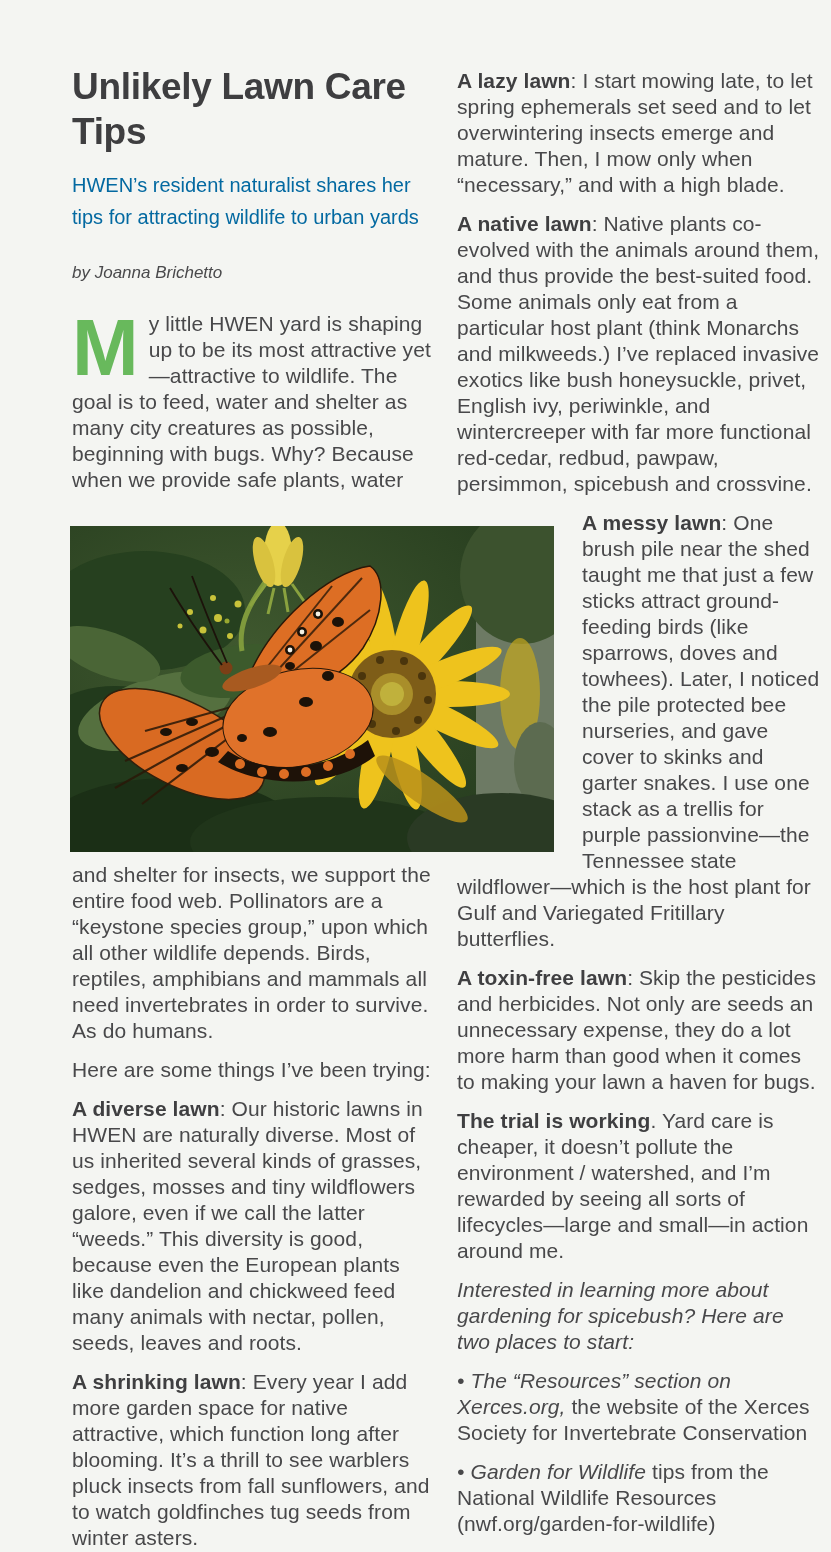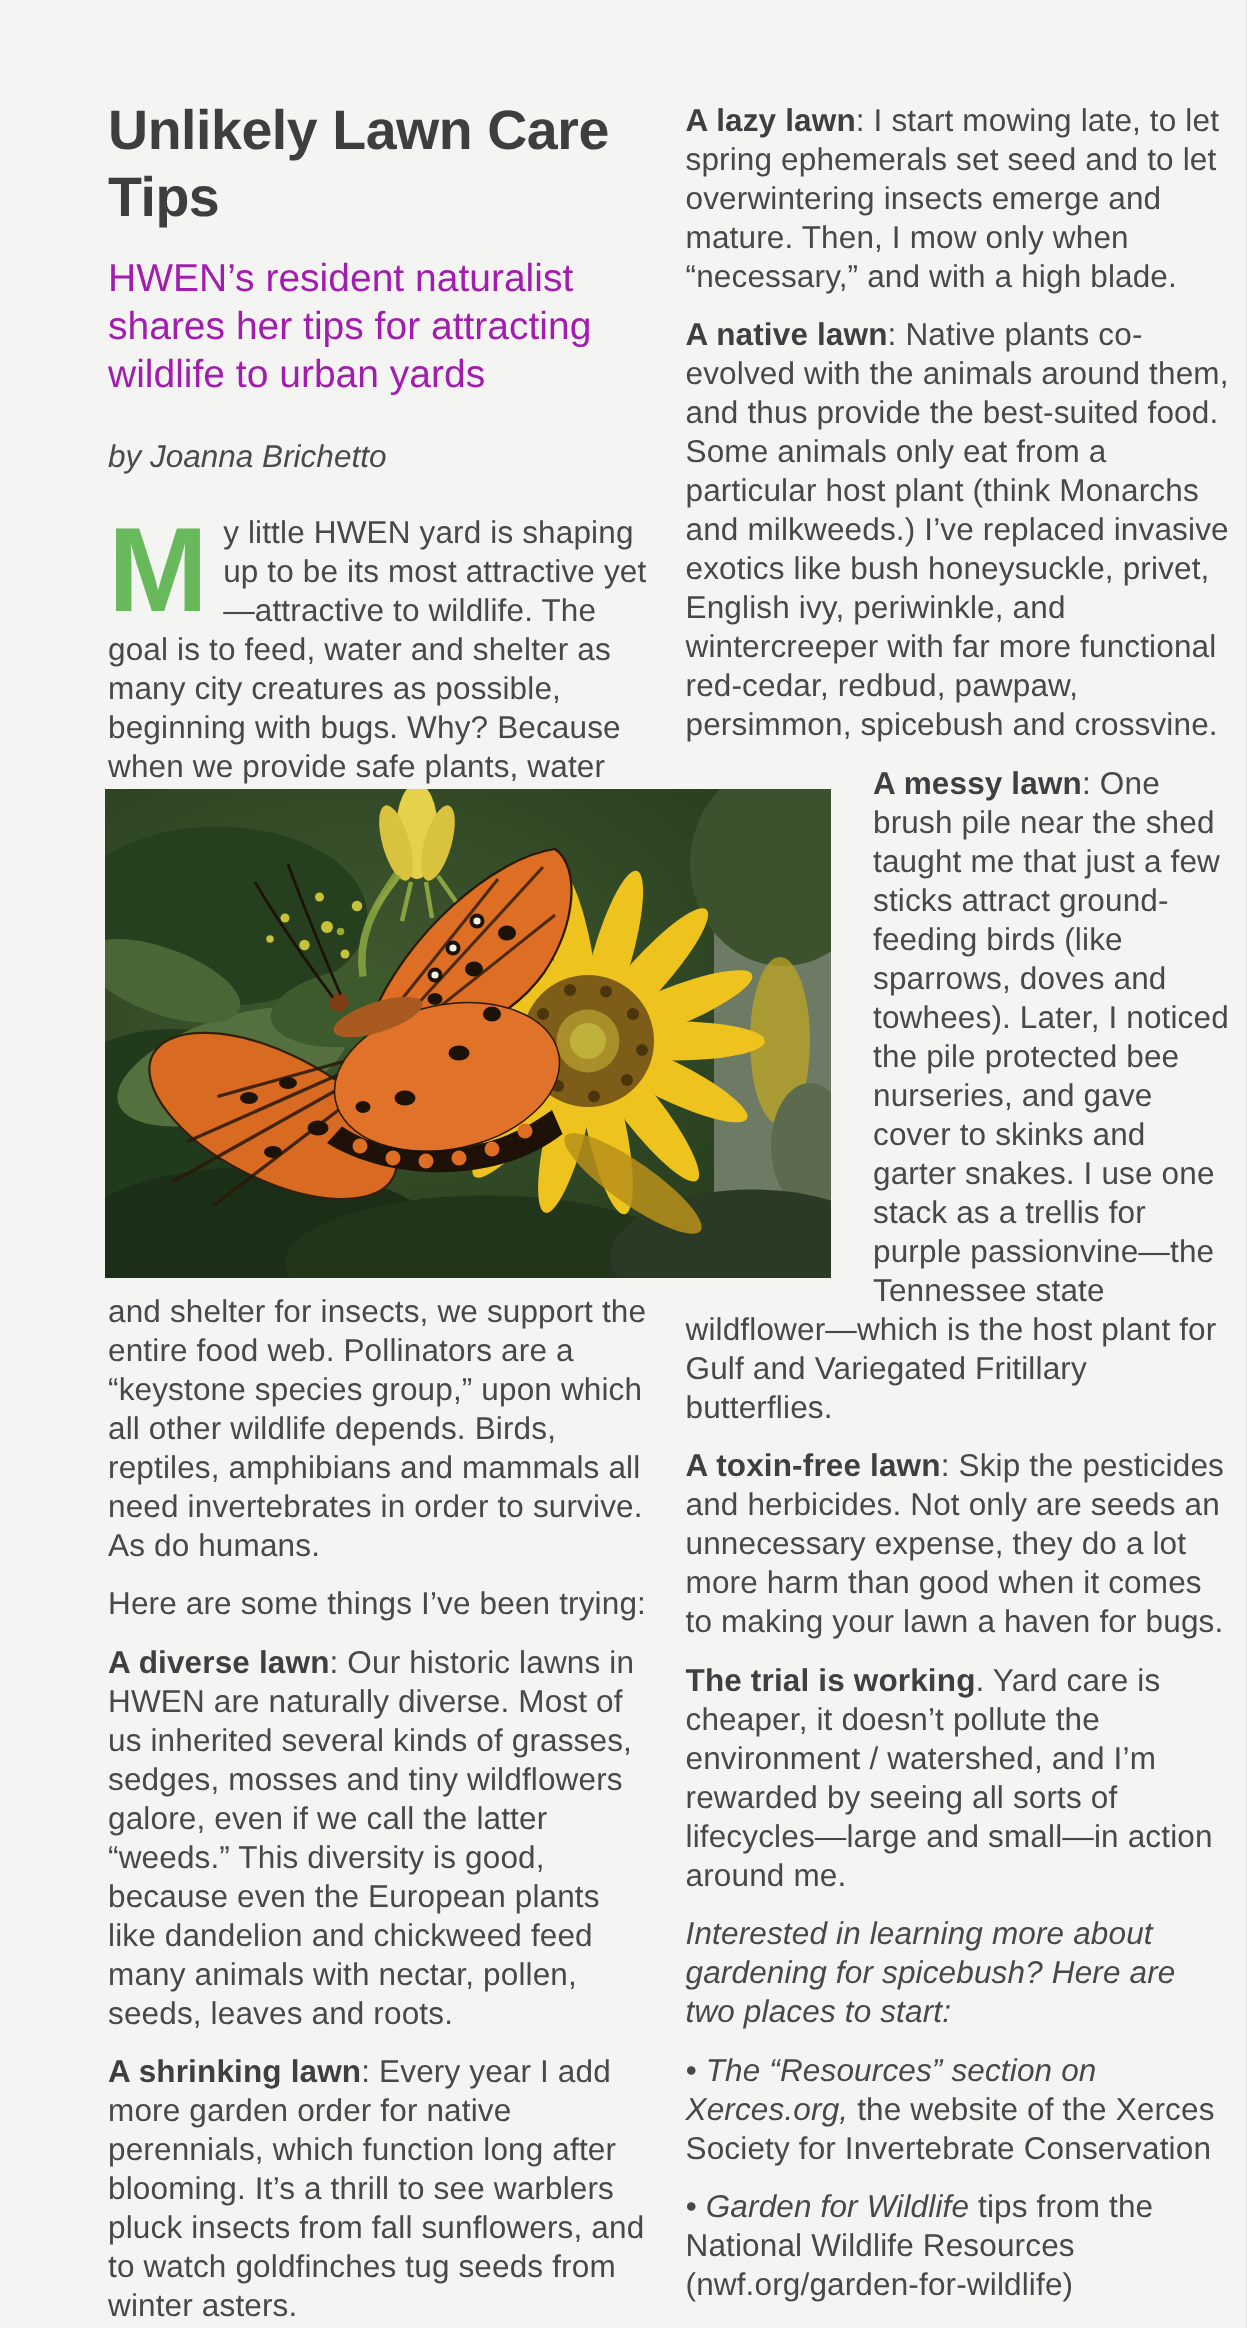--- a/index.html
+++ b/index.html
@@ -16,26 +16,26 @@
   .col{position:absolute;}
   .col-left-top{left:72px;top:64px;width:362px;}
   .col-left-bottom{left:72px;top:862px;width:362px;}
   .col-right{left:457px;top:68px;width:364px;}
   .page-title{
     font-size:37px;line-height:45px;font-weight:bold;
     color:#3e3e40;letter-spacing:-0.3px;
   }
   .subtitle{
     margin-top:15px;
-    font-size:26px;line-height:32px;font-weight:normal;
-    color:#a21caf;
+    font-size:20px;line-height:32px;font-weight:normal;
+    color:#0369a1;
   }
   .byline{
     margin-top:27px;
-    font-size:21px;line-height:26px;font-style:italic;color:#4a4a4c;
+    font-size:17px;line-height:26px;font-style:italic;color:#4a4a4c;
   }
   .body{font-size:21px;line-height:26px;letter-spacing:0.1px;}
   .intro{margin-top:25px;}
   .dropcap{
     float:left;
     font-size:80px;line-height:64px;font-weight:bold;
     color:#68b95c;
     padding:5px 10px 2px 0;
   }
   .tip{margin-top:13px;}
@@ -200,21 +200,21 @@
         <path d="M152,139 Q120,96 100,62" stroke="#1c120a" stroke-width="1.8" fill="none"></path>
         <path d="M157,137 Q136,88 122,50" stroke="#1c120a" stroke-width="1.8" fill="none"></path>
       </g>
     </svg>
   </figure>
 
   <div class="col col-left-bottom">
     <p class="body cont">and shelter for insects, we support the entire food web. Pollinators are a “keystone species group,” upon which all other wildlife depends. Birds, reptiles, amphibians and mammals all need invertebrates in order to survive. As do humans.</p>
     <p class="body lead-in">Here are some things I’ve been trying:</p>
     <p class="body tip"><b class="tip-label">A diverse lawn</b><span>: </span><span>Our historic lawns in HWEN are naturally diverse. Most of us inherited several kinds of grasses, sedges, mosses and tiny wildflowers galore, even if we call the latter “weeds.” This diversity is good, because even the European plants like dandelion and chickweed feed many animals with nectar, pollen, seeds, leaves and roots.</span></p>
-    <p class="body tip"><b class="tip-label">A shrinking lawn</b><span>: </span><span>Every year I add more garden order for native perennials, which function long after blooming. It’s a thrill to see warblers pluck insects from fall sunflowers, and to watch goldfinches tug seeds from winter asters.</span></p>
+    <p class="body tip"><b class="tip-label">A shrinking lawn</b><span>: </span><span>Every year I add more garden space for native attractive, which function long after blooming. It’s a thrill to see warblers pluck insects from fall sunflowers, and to watch goldfinches tug seeds from winter asters.</span></p>
   </div>
 
   <div class="col col-right">
     <p class="body"><b class="tip-label">A lazy lawn</b><span>: </span><span>I start mowing late, to let spring ephemerals set seed and to let overwintering insects emerge and mature. Then, I mow only when “necessary,” and with a high blade.</span></p>
     <p class="body tip"><b class="tip-label">A native lawn</b><span>: </span><span>Native plants co-evolved with the animals around them, and thus provide the best-suited food. Some animals only eat from a particular host plant (think Monarchs and milkweeds.) I’ve replaced invasive exotics like bush honeysuckle, privet, English ivy, periwinkle, and wintercreeper with far more functional red-cedar, redbud, pawpaw, persimmon, spicebush and crossvine.</span></p>
     <div class="wrap-spacer"></div>
     <p class="body tip"><b class="tip-label">A messy lawn</b><span>: </span><span>One brush pile near the shed taught me that just a few sticks attract ground-feeding birds (like sparrows, doves and towhees). Later, I noticed the pile protected bee nurseries, and gave cover to skinks and garter snakes. I use one stack as a trellis for purple passionvine—the Tennessee state wildflower—which is the host plant for Gulf and Variegated Fritillary butterflies.</span></p>
     <p class="body tip"><b class="tip-label">A toxin-free lawn</b><span>: </span><span>Skip the pesticides and herbicides. Not only are seeds an unnecessary expense, they do a lot more harm than good when it comes to making your lawn a haven for bugs.</span></p>
     <p class="body tip"><b class="tip-label">The trial is working</b><span>. </span><span>Yard care is cheaper, it doesn’t pollute the environment / watershed, and I’m rewarded by seeing all sorts of lifecycles—large and small—in action around me.</span></p>
     <p class="body italic-note">Interested in learning more about gardening for spicebush? Here are two places to start:</p>

